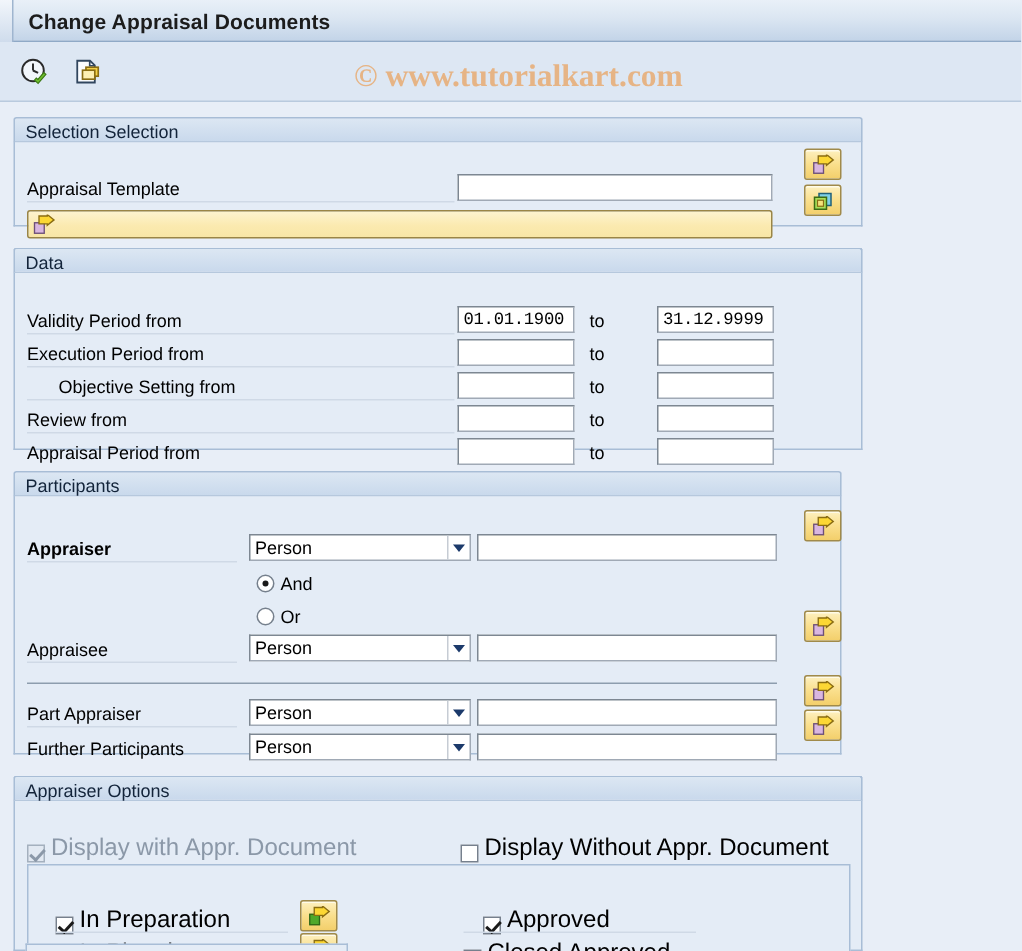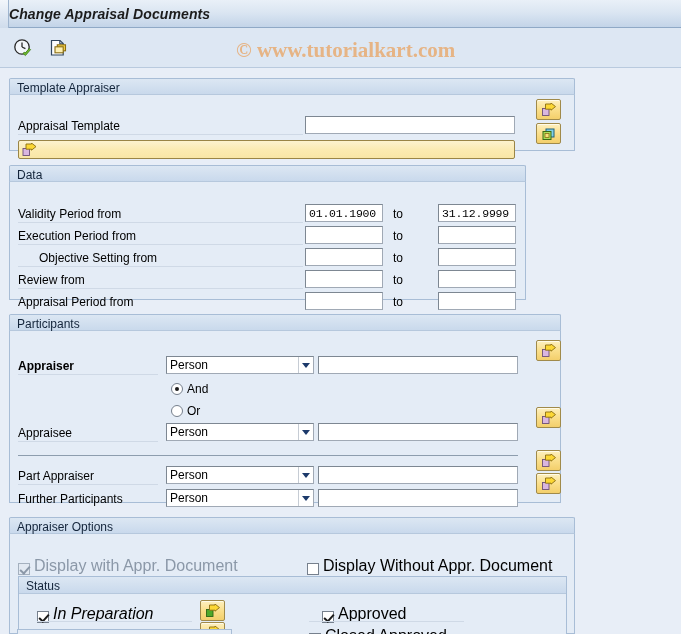--- a/index.html
+++ b/index.html
@@ -26,21 +26,22 @@
     background: linear-gradient(to bottom, #e9f0f8 0%, #dbe6f2 45%, #c3d4e8 100%);
     border-bottom: 1px solid #8fa9c6;
     display: flex; align-items: center;
   }
   .titlebar .tgrip {
     width: 9px; height: 28px;
     background: linear-gradient(to bottom, #f2f6fb, #cfdcec);
     border-right: 1px solid #9fb5cf;
   }
   .titlebar .ttext {
-    font-weight: bold; font-style: italic;
+    margin-left: 10px;
+    font-weight: bold; 
     font-size: 14px; color: #1c1c1c;
     letter-spacing: .1px;
   }
 
   
   .toolbar {
     position: absolute; left: 0; top: 28px;
     width: 681px; height: 40px;
     background: #dde7f3;
     border-bottom: 1px solid #b9cade;
@@ -270,21 +271,21 @@
         <path d="M10.8 2.6 V5.8 H14.1" fill="none" stroke="#31465e" stroke-width="1.1"></path>
         <rect x="8.3" y="6.8" width="8.2" height="6" fill="#f6d34a" stroke="#8a6d13" stroke-width="1.1"></rect>
         <rect x="6.0" y="8.8" width="8.2" height="6" fill="#fdf0b4" stroke="#8a6d13" stroke-width="1.1"></rect>
       </svg>
     </div>
   </div>
 
   <div class="watermark">© www.tutorialkart.com</div>
 
   <div class="panel" style="left:9px; top:79px; width:566px; height:72px;">
-    <div class="panel-hd">Template Appraiser</div>
+    <div class="panel-hd">Selection Selection</div>
     <div class="panel-body">
 
       <div class="lbl" style="left:8px; top:24px;">Appraisal Template</div>
       <div class="rowline" style="left:8px; top:39px; width:285px;"></div>
 
       <input class="inp" style="left: 295px; top: 21px; width: 210px;" value="">
 
       <div class="ywide" style="left:8px; top:45px; width:497px;">
         <span style="margin-left:3px; display:flex; align-items:center;">
           <svg width="15" height="14" viewBox="0 0 15 14">
@@ -303,21 +304,21 @@
     </svg>
   </div>
   <div class="ybtn" style="left:536px; top:123px;">
     <svg width="16" height="14" viewBox="0 0 16 14">
       <rect x="5" y="2" width="8" height="8" fill="#7fd0e8" stroke="#21607a" stroke-width="1"></rect>
       <rect x="2" y="4.5" width="8" height="8" fill="#a9e05a" stroke="#3d6b14" stroke-width="1"></rect>
       <rect x="4" y="6.5" width="4" height="4" fill="#f6e27a" stroke="#8a6d13" stroke-width="0.8"></rect>
     </svg>
   </div>
 
-  <div class="panel" style="left:9px; top:166px; width:517px; height:134px;">
+  <div class="panel" style="left:9px; top:166px; width:566px; height:134px;">
     <div class="panel-hd">Data</div>
     <div class="panel-body">
 
       <div class="lbl" style="left:8px; top:25px;">Validity Period from</div>
       <div class="rowline" style="left:8px; top:40px; width:285px;"></div>
       <input class="inp mono" style="left: 295px; top: 22px; width: 78px;" value="01.01.1900">
       <div class="lbl" style="left:383px; top:25px;">to</div>
       <input class="inp mono" style="left: 428px; top: 22px; width: 78px;" value="31.12.9999">
 
       <div class="lbl" style="left:8px; top:47px;">Execution Period from</div>
@@ -434,23 +435,22 @@
         <span class="box"></span>
         <span>Display with Appr. Document</span>
       </div>
 
       <div class="cbx" style="left:297px; top:23px;">
         <span class="box"></span>
         <span>Display Without Appr. Document</span>
       </div>
 
       <div class="subpanel" style="left:8px; top:42px; width:549px; height:74px;">
-        <div class="subpanel-hd">Status</div>
-
-        <div class="cbx checked" style="left:18px; top:28px;font-style:italic;">
+
+        <div class="cbx checked" style="left:18px; top:28px;">
           <span class="box"></span>
           <span>In Preparation</span>
         </div>
         <div class="rowline" style="left:18px; top:44px; width:155px;"></div>
 
         <div class="cbx checked" style="left:18px; top:50px;">
           <span class="box"></span>
           <span>In Planning</span>
         </div>
 

